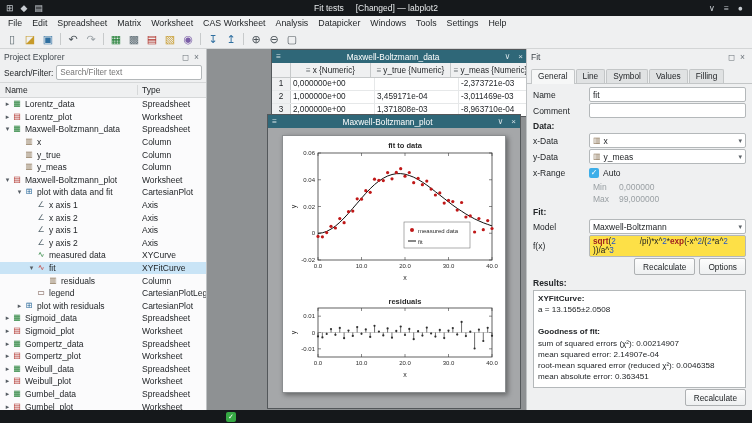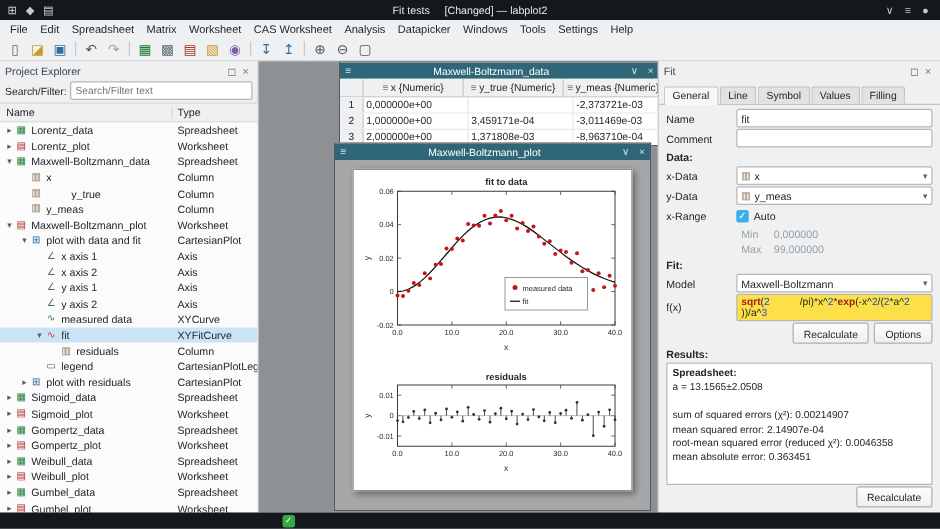--- a/index.html
+++ b/index.html
@@ -196,21 +196,21 @@
             <span class="expander"></span>
             <span class="ticon" style="color: rgb(138, 115, 85);">▥</span>
             <span style="overflow: hidden; white-space: nowrap;">x</span>
           </span>
           <span class="tr-type">Column</span>
         </div>
         <div class="tree-row">
           <span class="tr-name" style="padding-left: 15px;">
             <span class="expander"></span>
             <span class="ticon" style="color: rgb(138, 115, 85);">▥</span>
-            <span style="overflow: hidden; white-space: nowrap; margin-left: 20px;">y_true</span>
+            <span style="overflow: hidden; white-space: nowrap;">y_true</span>
           </span>
           <span class="tr-type">Column</span>
         </div>
         <div class="tree-row">
           <span class="tr-name" style="padding-left: 15px;">
             <span class="expander"></span>
             <span class="ticon" style="color: rgb(138, 115, 85);">▥</span>
             <span style="overflow: hidden; white-space: nowrap;">y_meas</span>
           </span>
           <span class="tr-type">Column</span>
@@ -720,23 +720,24 @@
           </span>
       </div>
 
       <div class="btnrow">
         <span class="btn">Recalculate</span>
         <span class="btn">Options</span>
       </div>
 
       <div class="section">Results:</div>
       <div class="results-box" id="resultsBox">
-          <div class="rline" style="font-weight: 700;">Spreadsheet:</div>
+          <div class="rline" style="font-weight: 700;">XYFitCurve:</div>
           <div class="rline">a = 13.1565±2.0508</div>
           <div class="rline">&nbsp;</div>
+          <div class="rline" style="font-weight: 700;">Goodness of fit:</div>
           <div class="rline">sum of squared errors (χ²): 0.00214907</div>
           <div class="rline">mean squared error: 2.14907e-04</div>
           <div class="rline">root-mean squared error (reduced χ²): 0.0046358</div>
           <div class="rline">mean absolute error: 0.363451</div>
         </div>
 
       <div class="btnrow">
         <span class="btn">Recalculate</span>
       </div>
 

